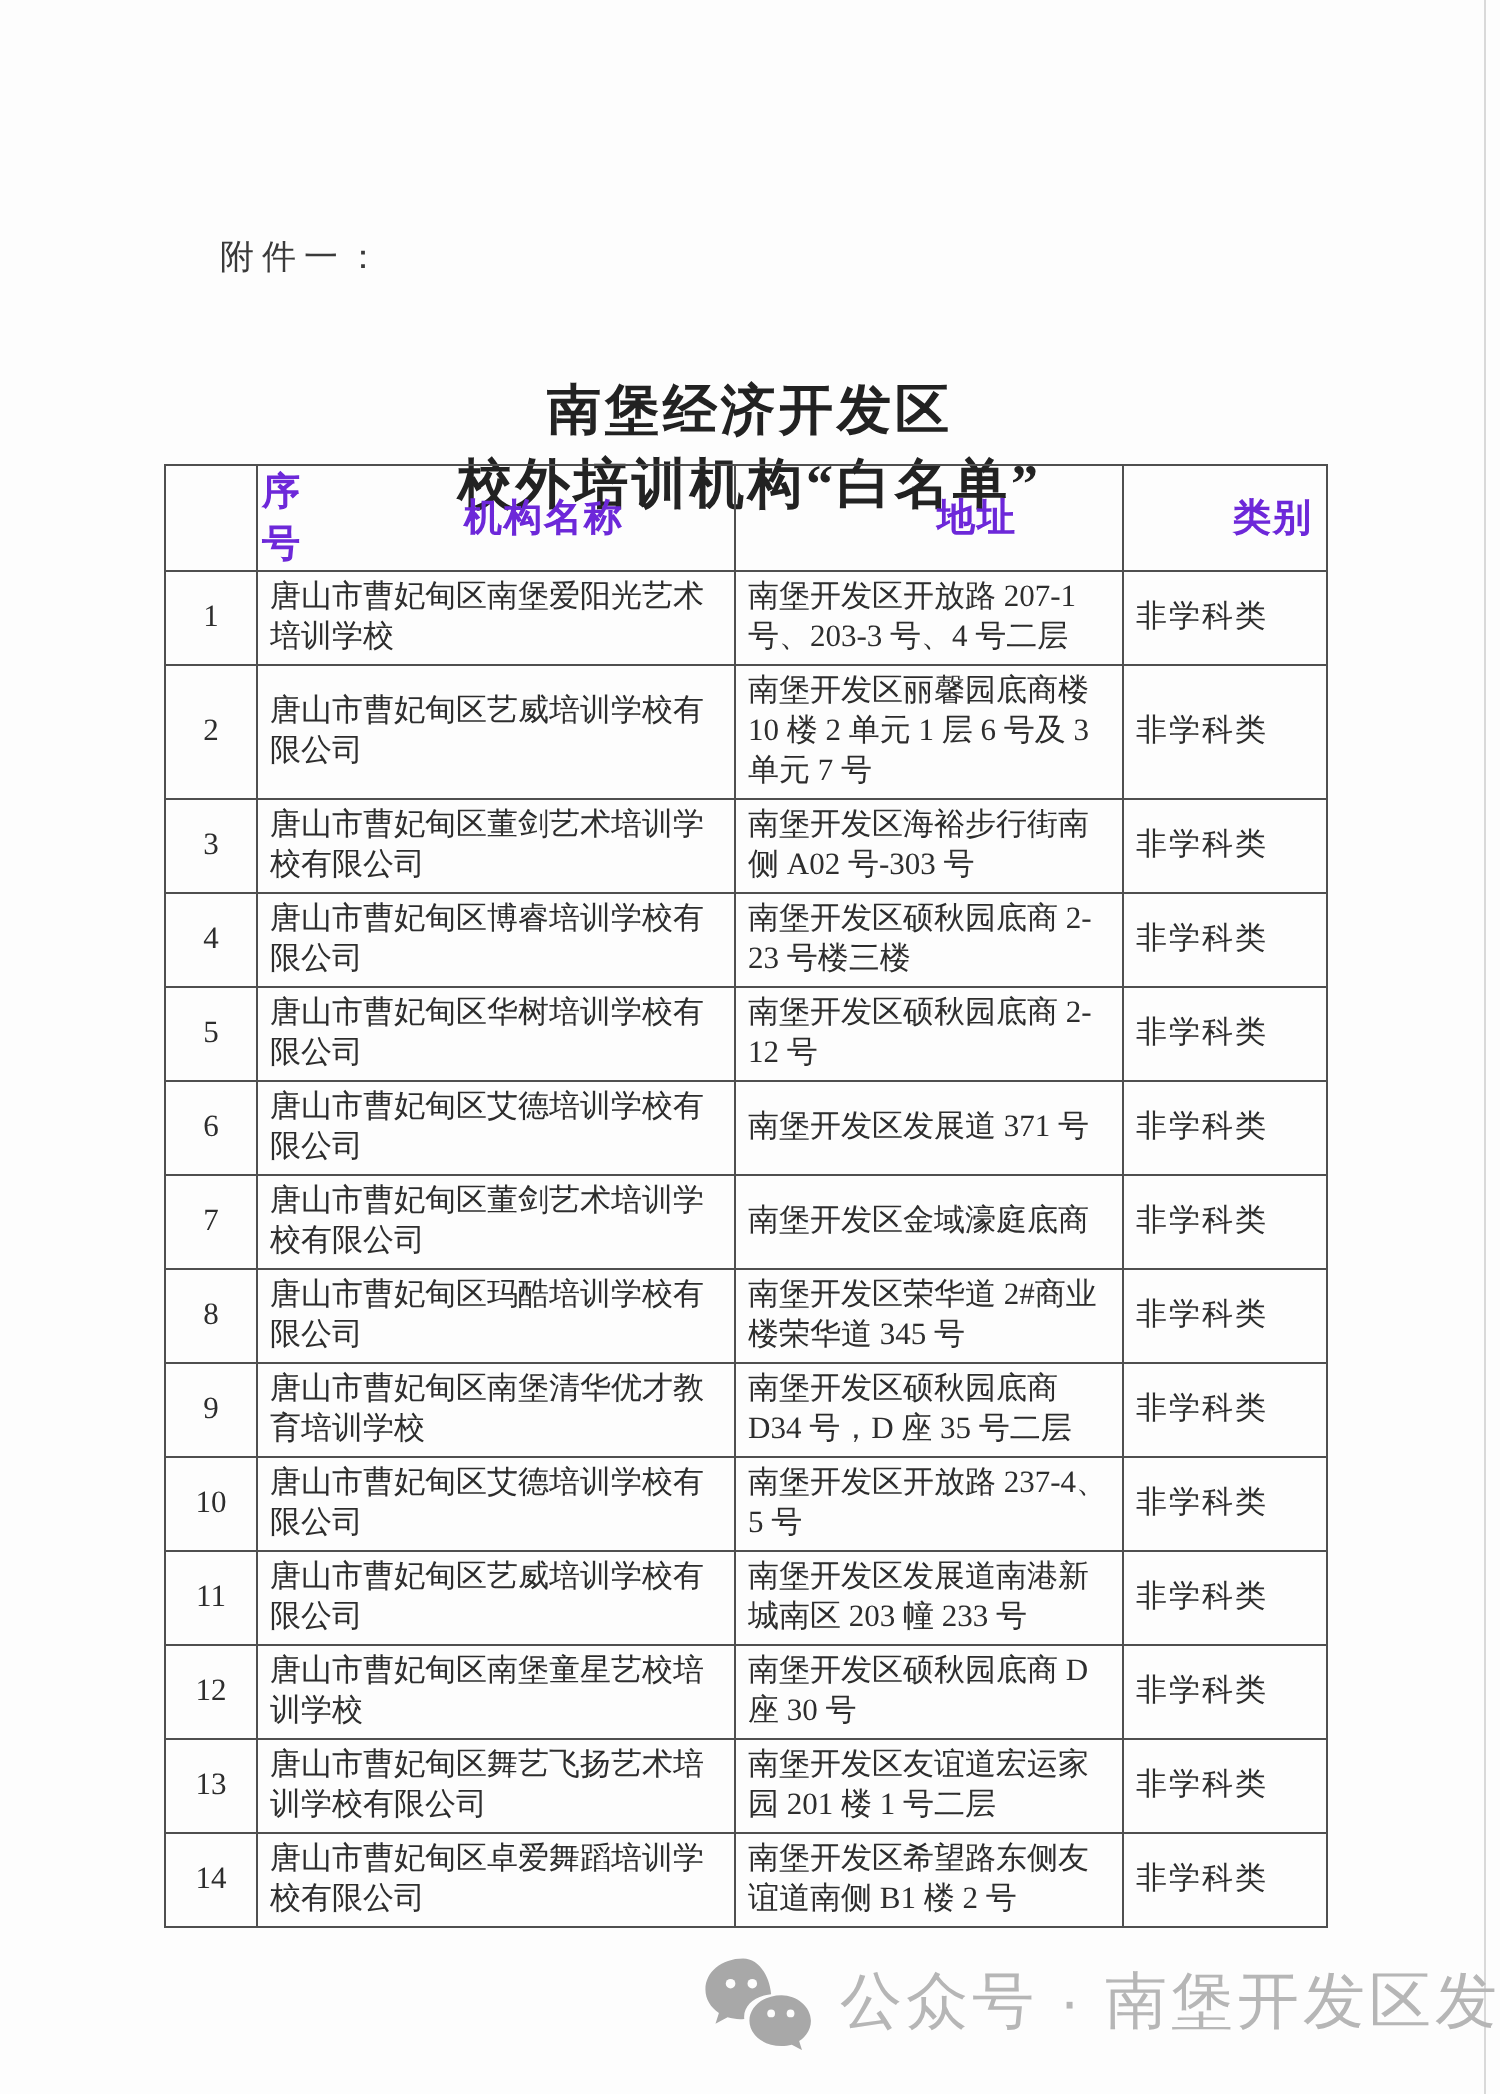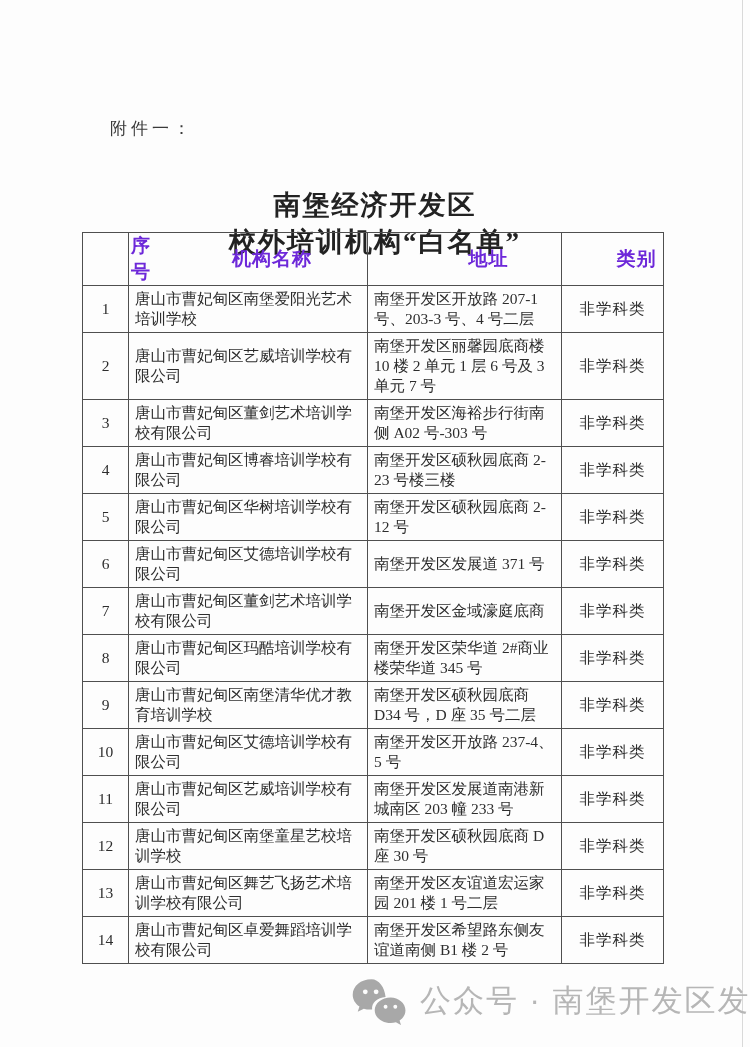--- a/index.html
+++ b/index.html
@@ -51,21 +51,21 @@
   }
   table.whitelist td {
     height: 46px;
     font-size: 15.5px;
     line-height: 20px;
     padding: 3px 6px;
   }
   td.cell-seq { text-align: center; font-size: 16px; }
   td.cell-name { padding-left: 16px; padding-right: 10px; }
   td.cell-addr { padding-left: 14px; padding-right: 8px; }
-  td.cell-cat { text-align: center; letter-spacing: 1px; }
+  td.cell-cat { text-align: left; letter-spacing: 1px; }
   .footer {
     position: absolute; top: 977px; left: 350px;
     display: flex; align-items: center; gap: 12px;
     color: #b6b6b6;
   }
   .footer .wechat-icon { width: 58px; height: 48px; flex: 0 0 auto; }
   .footer .footer-text {
     font-family: "Liberation Sans", "DejaVu Sans", sans-serif;
     font-size: 31px; letter-spacing: 2px; white-space: nowrap;
     color: #b6b6b6;

